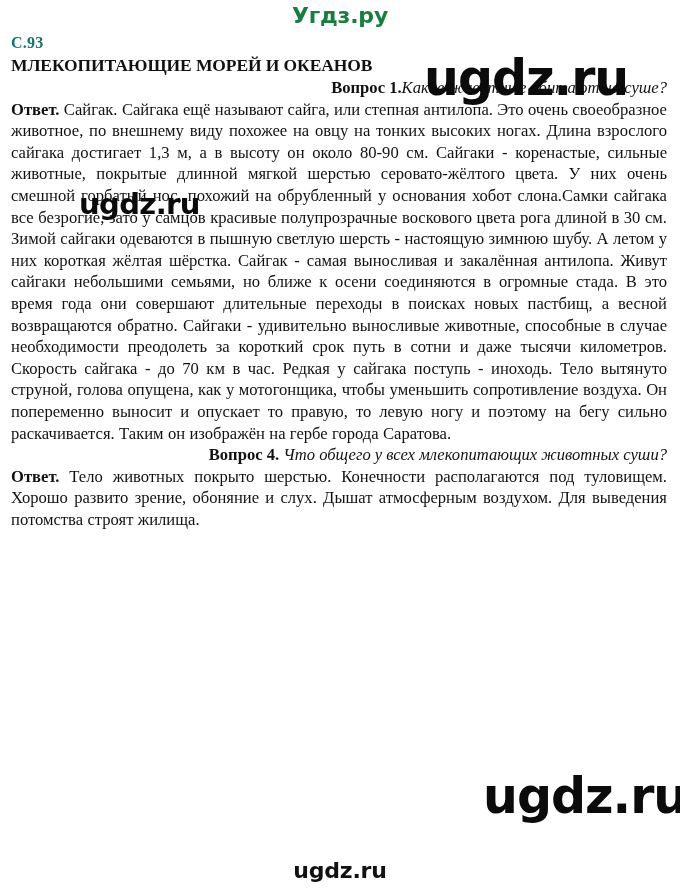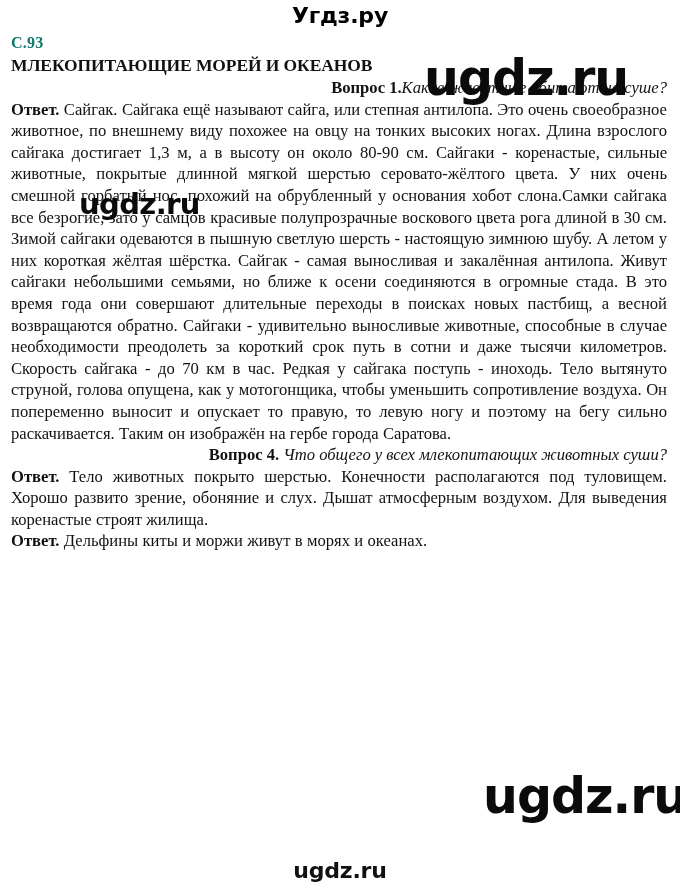--- a/index.html
+++ b/index.html
@@ -32,21 +32,21 @@
     height: 32px;
   }
   .topbar-logo {
     position: absolute;
     left: 292px;
     top: 1px;
     font-family: "DejaVu Sans", "Liberation Sans", sans-serif;
     font-weight: 700;
     font-size: 22px;
     letter-spacing: -0.2px;
-    color: #000000;
+    color: #15803d;
     line-height: 26px;
     white-space: nowrap;
   }
 
   
   .content {
     position: absolute;
     left: 11px;
     top: 33px;
     width: 656px;
@@ -167,26 +167,24 @@
 
     <div class="qa-block">
       <p class="para"><span class="lbl">Ответ.</span>
         <span>Сайгак. Сайгака ещё называют сайга, или степная антилопа. Это очень своеобразное животное, по внешнему виду похожее на овцу на тонких высоких ногах. Длина взрослого сайгака достигает 1,3 м, а в высоту он около 80-90 см. Сайгаки - коренастые, сильные животные, покрытые длинной мягкой шерстью серовато-жёлтого цвета. У них очень смешной горбатый нос, похожий на обрубленный у основания хобот слона.Самки сайгака все безрогие, зато у самцов красивые полупрозрачные воскового цвета рога длиной в 30 см. Зимой сайгаки одеваются в пышную светлую шерсть - настоящую зимнюю шубу. А летом у них короткая жёлтая шёрстка. Сайгак - самая выносливая и закалённая антилопа. Живут сайгаки небольшими семьями, но ближе к осени соединяются в огромные стада. В это время года они совершают длительные переходы в поисках новых пастбищ, а весной возвращаются обратно. Сайгаки - удивительно выносливые животные, способные в случае необходимости преодолеть за короткий срок путь в сотни и даже тысячи километров. Скорость сайгака - до 70 км в час. Редкая у сайгака поступь - иноходь. Тело вытянуто струной, голова опущена, как у мотогонщика, чтобы уменьшить сопротивление воздуха. Он попеременно выносит и опускает то правую, то левую ногу и поэтому на бегу сильно раскачивается. Таким он изображён на гербе города Саратова.</span></p>
     </div>
 
     <div class="qa-block">
       <p class="line q-line"><span class="lbl">Вопрос 4.</span>
         <span class="ital">Что общего у всех млекопитающих животных суши?</span></p>
       <p class="para"><span class="lbl">Ответ.</span>
-        <span>Тело животных покрыто шерстью. Конечности располагаются под туловищем. Хорошо развито зрение, обоняние и слух. Дышат атмосферным воздухом. Для выведения коренастые строят жилища.</span></p>
+        <span>Тело животных покрыто шерстью. Конечности располагаются под туловищем. Хорошо развито зрение, обоняние и слух. Дышат атмосферным воздухом. Для выведения потомства строят жилища.</span></p>
     </div>
 
     <div class="qa-block">
-      <p class="para"><span class="lbl">Ответ.</span>
-        <span>Дельфины киты и моржи живут в морях и океанах.</span></p>
     </div>
 
   </div>
 
   <div class="wm wm-1">ugdz.ru</div>
   <div class="wm wm-2">ugdz.ru</div>
   <div class="wm wm-3">ugdz.ru</div>
 
   <div class="wm-bottom">ugdz.ru</div>
 

